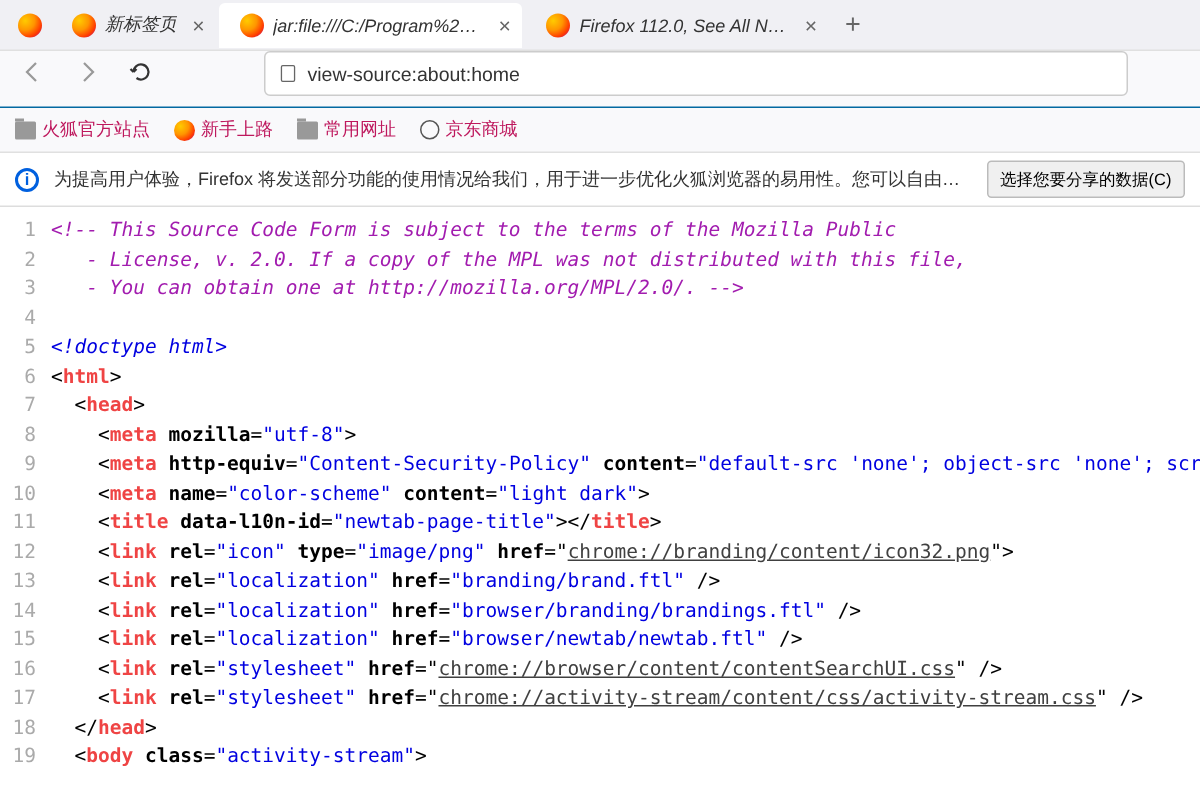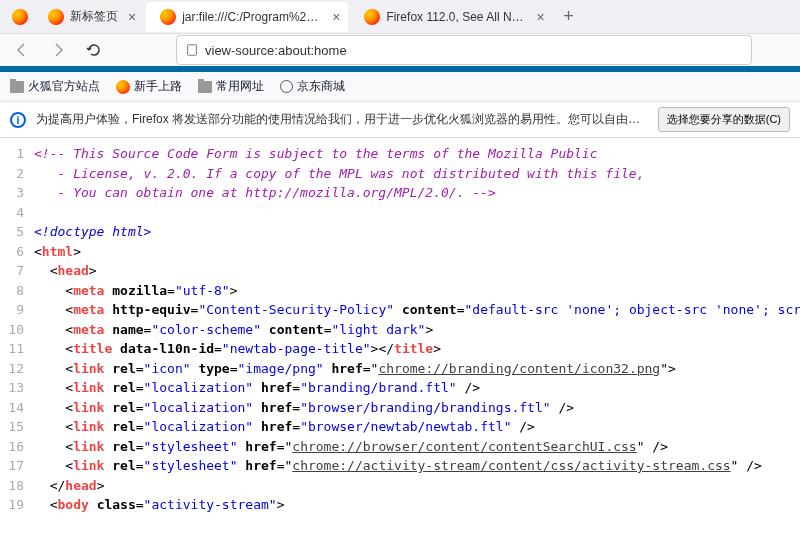--- a/index.html
+++ b/index.html
@@ -1,31 +1,31 @@
 <!DOCTYPE html>
 <html><head>
 <meta charset="utf-8">
 <style>
 * { margin: 0; padding: 0; box-sizing: border-box; }
 body { font-family: -apple-system, "Segoe UI", sans-serif; font-size: 12px; background: #fff; width: 800px; height: 533px; overflow: hidden; }
 .tabbar { display: flex; align-items: center; height: 34px; background: #f0f0f4; border-bottom: 1px solid #e0e0e0; padding-left: 6px; }
 .ff-logo { width: 16px; height: 16px; border-radius: 50%; background: radial-gradient(circle at 30% 30%, #ffcb00, #ff9500 40%, #ff3c00 70%, #9c00a8); margin: 0 6px; flex-shrink: 0; }
-.tab { display: flex; align-items: center; height: 30px; padding: 0 8px; margin-right: 2px; border-radius: 4px 4px 0 0; min-width: 0; }
+.tab { display: flex; align-items: center; height: 30px; padding: 0 8px; margin-right: 2px; border-radius: 4px 4px 0 0; min-width: 0; font-style: italic; }
 .tab.active { background: #fff; }
 .tab-title { max-width: 140px; white-space: nowrap; overflow: hidden; text-overflow: ellipsis; font-size: 12px; color: #333; }
 .tab-close { margin-left: 10px; color: #666; font-size: 14px; cursor: pointer; }
 .newtab { width: 28px; text-align: center; color: #666; font-size: 18px; cursor: pointer; }
-.toolbar { display: flex; align-items: center; height: 38px; padding: 0 8px; gap: 8px; background: #f9f9fb; border-bottom: 6px solid #0369a1; }
+.toolbar { display: flex; height: 38px; padding: 0 8px; gap: 8px; background: #f9f9fb; border-bottom: 1px solid #0369a1; }
 .nav-btn { width: 28px; height: 28px; display: flex; align-items: center; justify-content: center; color: #999; cursor: pointer; border-radius: 4px; }
 .nav-btn.enabled { color: #333; }
 .urlbar { flex: 1; height: 30px; background: #fff; border: 1px solid #ccc; border-radius: 4px; display: flex; align-items: center; padding: 0 8px; margin: 0 40px 0 60px; }
 .urlbar-icon { width: 14px; height: 14px; margin-right: 6px; color: #666; }
 .url-text { font-size: 13px; color: #333; }
 .bookmarks { display: flex; align-items: center; height: 30px; padding: 0 10px; gap: 16px; background: #f9f9fb; border-bottom: 1px solid #e0e0e0; }
-.bm { display: flex; align-items: center; gap: 4px; font-size: 12px; color: #0f172a; cursor: pointer; }
+.bm { display: flex; align-items: center; gap: 4px; font-size: 12px; color: #be185d; cursor: pointer; }
 .folder-icon { width: 14px; height: 12px; background: #999; border-radius: 1px; position: relative; }
 .folder-icon::before { content: ""; position: absolute; top: -2px; left: 0; width: 6px; height: 2px; background: #999; }
 .globe-icon { width: 13px; height: 13px; border: 1.5px solid #555; border-radius: 50%; position: relative; }
 .notice { display: flex; align-items: center; height: 36px; padding: 0 10px; border-bottom: 1px solid #ddd; font-size: 12px; gap: 10px; }
 .info-icon { width: 16px; height: 16px; border-radius: 50%; border: 2px solid #0060df; color: #0060df; display: flex; align-items: center; justify-content: center; font-size: 11px; font-weight: bold; flex-shrink: 0; }
 .notice-text { flex: 1; color: #333; white-space: nowrap; overflow: hidden; text-overflow: ellipsis; }
 .notice-btn { padding: 4px 8px; border: 1px solid #bbb; background: #f0f0f0; border-radius: 3px; font-size: 11px; cursor: pointer; }
 .source { padding: 6px 0; font-family: Consolas, Menlo, monospace; font-size: 13px; line-height: 1.5; overflow: auto; }
 .line { display: flex; white-space: pre; }
 .ln { width: 34px; text-align: right; color: #aaa; padding-right: 10px; flex-shrink: 0; user-select: none; }

